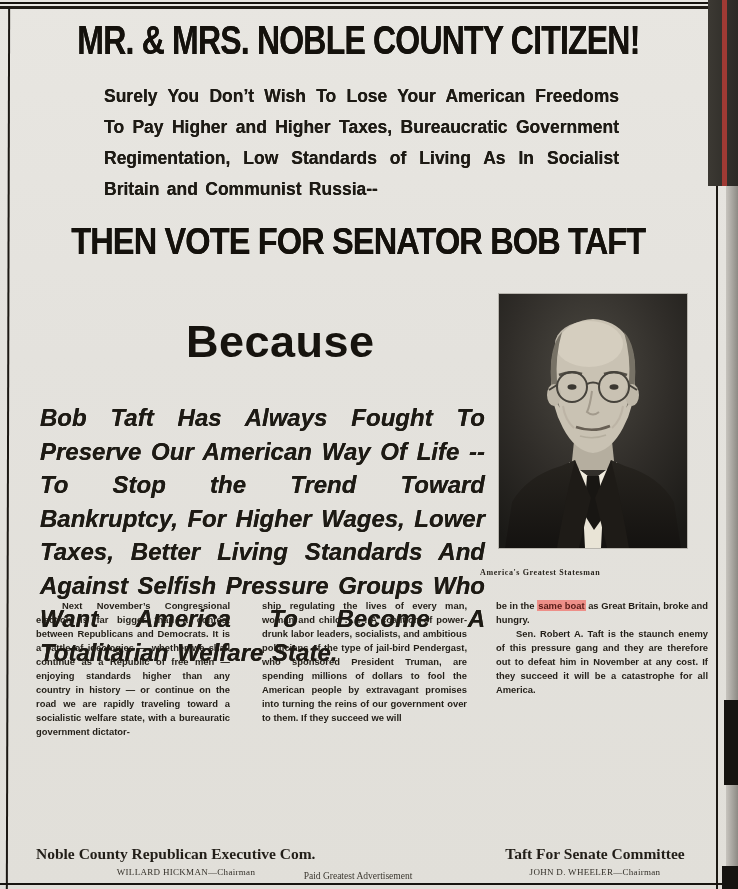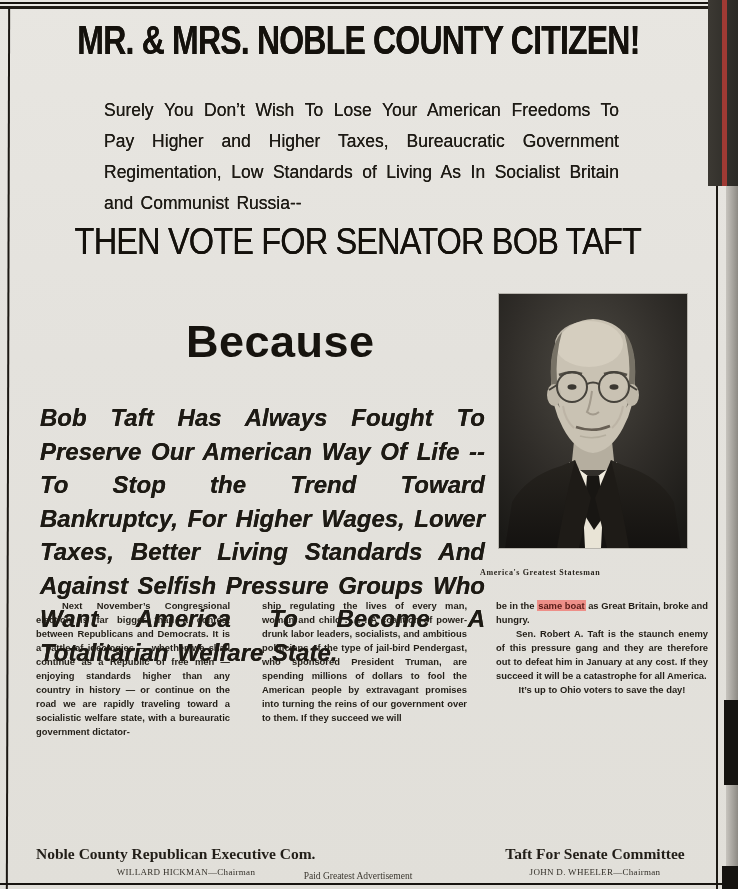--- a/index.html
+++ b/index.html
@@ -18,25 +18,25 @@
   .edge-red-line{position:absolute;top:0;left:722px;width:5px;height:186px;background:#a03a34;}
   .edge-strip{position:absolute;top:186px;left:726px;width:12px;height:703px;background:linear-gradient(90deg,#c7c4be,#8d8a84);}
   .edge-black-1{position:absolute;top:700px;left:724px;width:14px;height:85px;background:#151310;}
   .edge-black-2{position:absolute;top:866px;left:722px;width:16px;height:23px;background:#151310;}
   
   .cond{display:inline-block;white-space:nowrap;transform-origin:50% 50%;}
   .h1{position:absolute;top:16px;left:0;width:716px;text-align:center;
       font-weight:700;font-size:40px;line-height:1.2;letter-spacing:-1px;color:#14110c;
       text-shadow:0 0 0.5px #14110c;}
   .h1 .cond{transform:scaleX(0.80);}
-  .intro{position:absolute;top:95px;left:104px;width:515px;
-      font-weight:400;font-size:17.5px;line-height:31px;text-align:justify;
+  .intro{position:absolute;top:81px;left:104px;width:515px;
+      font-weight:700;font-size:17.5px;line-height:31px;text-align:justify;
       letter-spacing:0;word-spacing:2.5px;color:#1d1a14;text-shadow:0 0 0.3px #1d1a14;}
   .h2{position:absolute;top:221px;left:0;width:716px;text-align:center;
-      font-weight:400;font-size:37px;letter-spacing:-1px;color:#14110c;text-shadow:0 0 0.5px #14110c;}
+      font-weight:700;font-size:37px;letter-spacing:-1px;color:#14110c;text-shadow:0 0 0.5px #14110c;}
   .h2 .cond{transform:scaleX(0.88);}
   .because{position:absolute;top:316px;left:186px;
       font-weight:700;font-size:45px;letter-spacing:0.5px;color:#16130e;}
   .because-text{position:absolute;top:401px;left:40px;width:445px;
       font-weight:700;font-size:24px;line-height:33.5px;text-align:justify;
       word-spacing:2px;color:#1d1a14;text-shadow:0 0 0.3px #1d1a14;font-style:italic;}
   
   .photo{position:absolute;top:294px;left:499px;width:188px;height:254px;
       box-shadow:0 0 0 1px #b8b5ae;}
   .caption{position:absolute;top:551px;left:480px;width:226px;text-align:center;
@@ -142,22 +142,21 @@
   <div class="subcaption">America's Greatest Statesman</div>
 
   <div class="col col1">
     <p>Next November’s Congressional election is far bigger than a contest between Republicans and Democrats.  It is a battle of ideologies — whether we shall continue as a Republic of free men — enjoying standards higher than any country in history — or continue on the road we are rapidly traveling toward a socialistic welfare state, with a bureauratic government dictator-</p>
   </div>
   <div class="col col2">
     <p>ship regulating the lives of every man, woman and child . . . . A coalition of power-drunk labor leaders, socialists, and ambitious politicians of the type of jail-bird Pendergast, who sponsored President Truman, are spending millions of dollars to fool the American people by extravagant promises into turning the reins of our government over to them.  If they succeed we will</p>
   </div>
   <div class="col col3">
     <p><span>be in the </span><span class="hl">same boat</span><span> as Great Britain, broke and hungry.</span></p>
-    <p class="p2">Sen. Robert A. Taft is the staunch enemy of this pressure gang and they are therefore out to defeat him in January at any cost.  If they succeed it will be a catastrophe for all America.</p>
-    <p class="p3">It’s up to Ohio voters to save the day!</p>
+    <p class="p2">Sen. Robert A. Taft is the staunch enemy of this pressure gang and they are therefore out to defeat him in November at any cost.  If they succeed it will be a catastrophe for all America.</p>
   </div>
 
 
   <div class="f-left">
     <div class="f-org">Noble County Republican Executive Com.</div>
     <div class="f-chair">WILLARD HICKMAN—Chairman</div>
   </div>
   <div class="f-right">
     <div class="f-org">Taft For Senate Committee</div>
     <div class="f-chair">JOHN D. WHEELER—Chairman</div>

